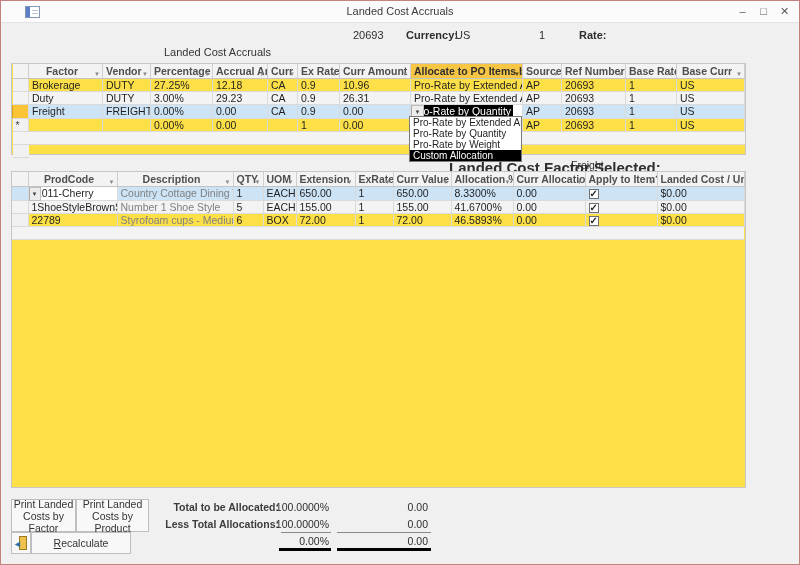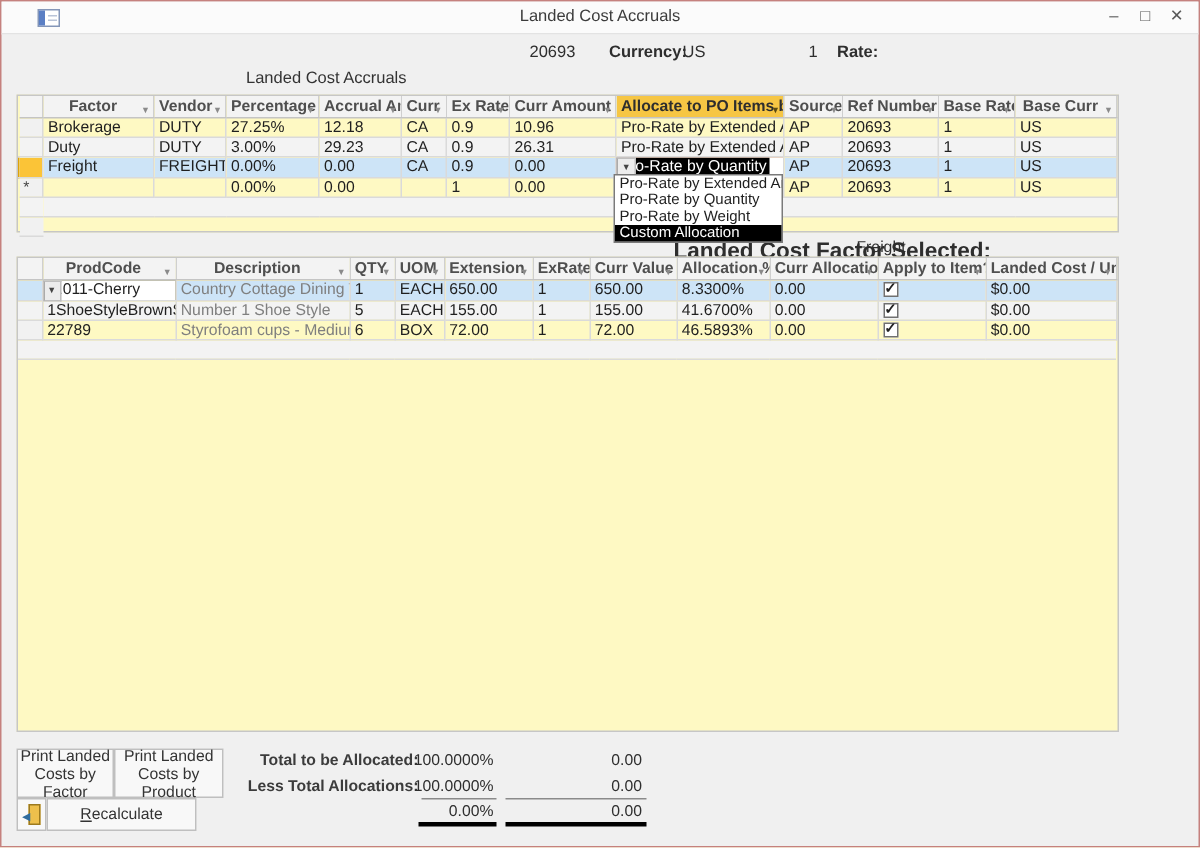--- a/index.html
+++ b/index.html
@@ -28,21 +28,21 @@
   .form-icon .l1,.form-icon .l2 { position:absolute; left:6px; right:1px; height:1px; background:#b9c4d8; }
   .form-icon .l1 { top:3px; } .form-icon .l2 { top:6px; }
   .win-controls { position:absolute; right:4px; top:2px; display:flex; }
   .win-btn { width:21px; height:17px; text-align:center; line-height:17px;
     font-size:11px; color:#5a5a5a; cursor:default; }
   
   .hdr-label { position:absolute; font-size:11px; font-weight:bold; color:#2e2e2e; }
   .hdr-value { position:absolute; font-size:11px; color:#2e2e2e; }
   
   .sheet {
-    position:absolute; left:10px; background:#fef9c3;
+    position:absolute; left:10px; background:#fde047;
     border:1px solid #c6c6c6;
   }
   table.ds { border-collapse:collapse; table-layout:fixed; width:732px; }
   table.ds td, table.ds th {
     overflow:hidden; white-space:nowrap; font-weight:normal;
     border-right:1px solid #dadada; border-bottom:1px solid #dadada;
     padding:0 3px; height:13px; line-height:12px; font-size:10.5px;
     text-align:left;
   }
   table.ds tr.hd th {
@@ -116,21 +116,21 @@
     <div class="win-controls">
       <div class="win-btn">–</div>
       <div class="win-btn">□</div>
       <div class="win-btn">✕</div>
     </div>
   </div>
 
   <div class="hdr-value" style="left:352px; top:28px;">20693</div>
   <div class="hdr-label" style="left:405px; top:28px;">Currency:</div>
   <div class="hdr-value" style="left:454px; top:28px;">US</div>
-  <div class="hdr-label" style="left:513px; top:28px;padding-left:44px;">Rate:</div>
+  <div class="hdr-label" style="left:534px; top:28px;padding-left:44px;">Rate:</div>
   <div class="hdr-value" style="left:538px; top:28px;">1</div>
   <div class="hdr-value" style="left:163px; top:45px; color:#333;">Landed Cost Accruals</div>
 
   <div class="sheet" style="top:62px; height:92px;">
     <table class="ds">
       <colgroup>
         <col style="width:16px">
           <col style="width:74px">
           <col style="width:48px">
           <col style="width:62px">

